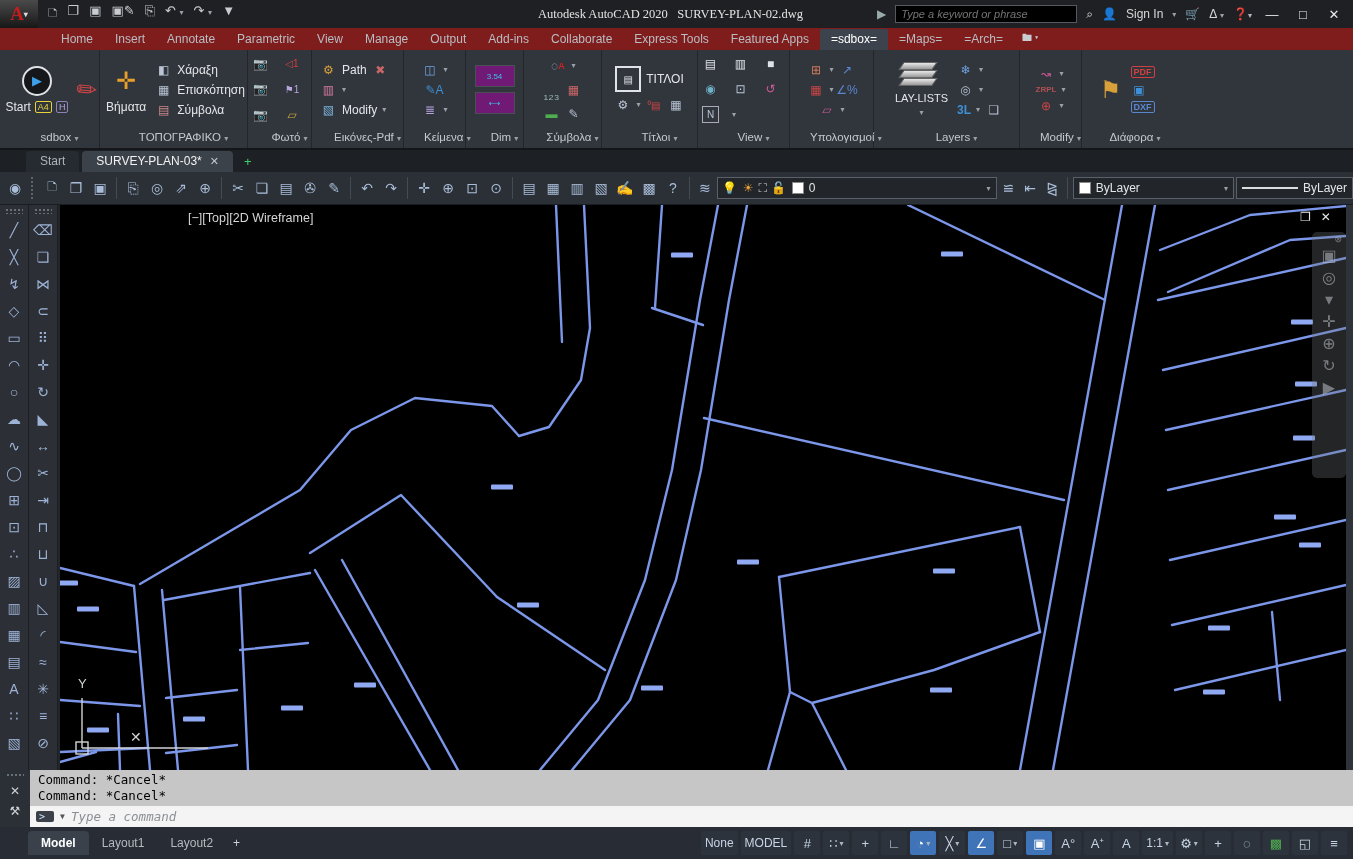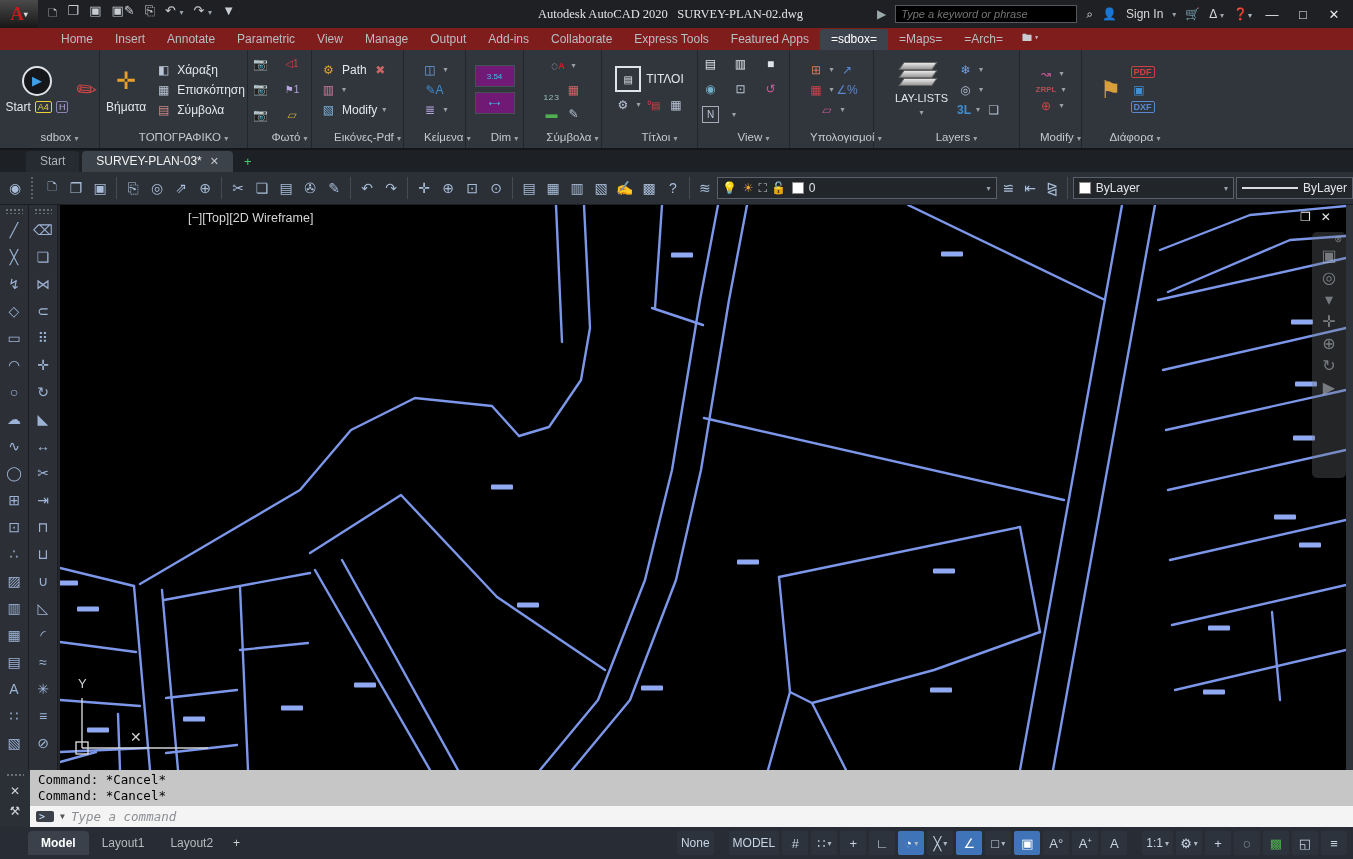--- a/index.html
+++ b/index.html
@@ -109,21 +109,21 @@
   
   #statusbar { left:0; top:827px; width:1353px; height:32px; background:#272c35; display:flex; align-items:center; }
   .stab { font-size:12px; color:#b6bac0; padding:5px 13px; border-radius:4px 4px 0 0; cursor:pointer;}
   .stab.active { background:#3a414b; color:#fff; font-weight:bold; }
   .stab.plus { color:#d0d3d8; padding:5px 7px; }
   #status-right { margin-left:auto; display:flex; align-items:center; gap:3px; padding-right:6px; }
   .sbtn { min-width:26px; height:24px; background:#2d333d; color:#c7d4e4; display:flex; align-items:center;
     justify-content:center; gap:2px; font-size:13px; padding:0 4px; cursor:pointer; border-radius:2px;}
   .sbtn.active { background:#3f74b8; color:#fff; }
   .sbtn .dd { color:#aeb6c0; }
-  .sbtn.txt { font-size:12px;margin-left:12px; }
+  .sbtn.txt { font-size:12px; }
 </style>
 </head>
 <body>
 
 <div id="app">
 
   <div id="titlebar" class="abs">
     <div id="logo">A<span style="font-size:8px;color:#ddd">▾</span></div>
     <div class="qat">
       <span>🗅</span>

